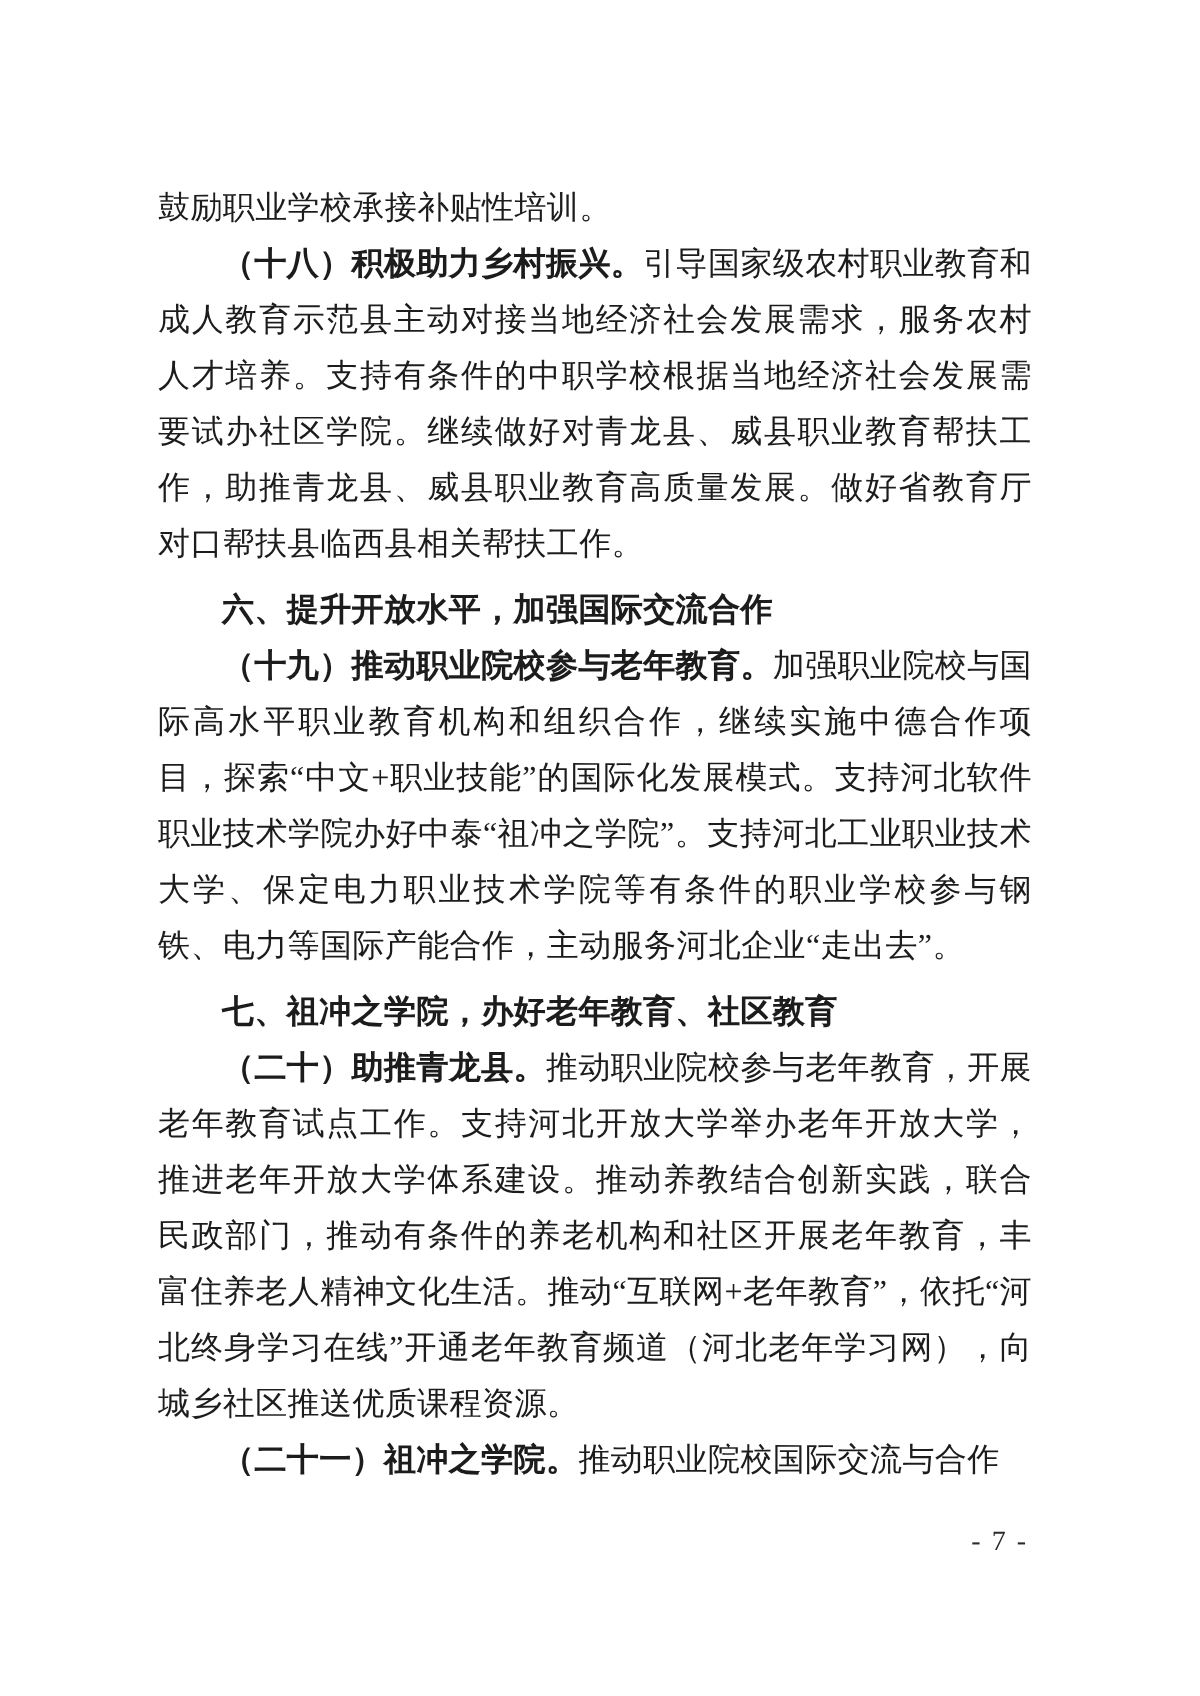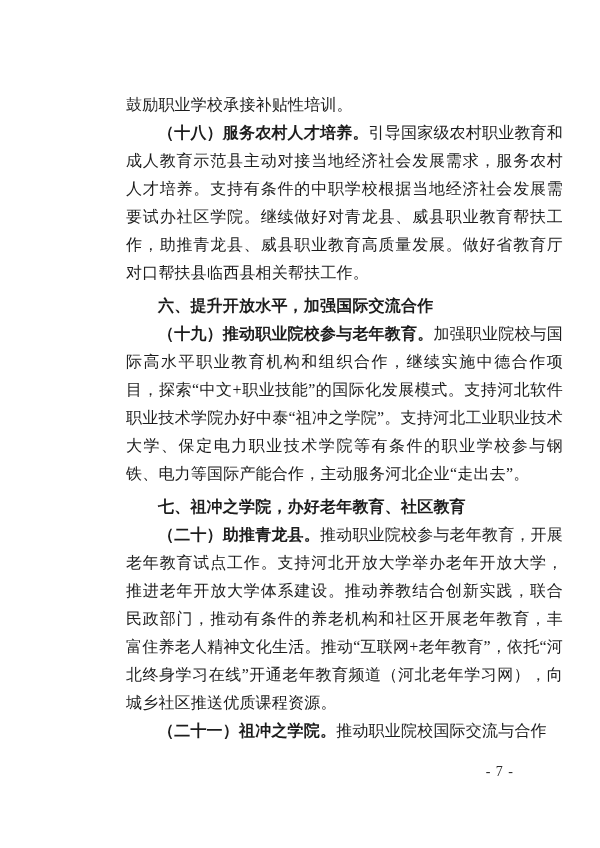--- a/index.html
+++ b/index.html
@@ -18,37 +18,36 @@
   .doc-page {
     position: absolute;
     inset: 0;
     background: #ffffff;
   }
   .doc-body {
     position: absolute;
     left: 79px;
     top: 91px;
     width: 437px;
-    margin-left: 47px;
   }
   .para, .heading {
     margin: 0;
     font-size: 16px;
     line-height: 28px;
     text-align: justify;
     text-justify: inter-ideograph;
     letter-spacing: 0.2px;
   }
   .para.indent, .heading {
     text-indent: 32px;
   }
   .heading {
     font-weight: 700;
     margin-top: 5px;
-    font-family: Liberation Serif, serif;
+    font-family: Liberation Mono, monospace;
   }
   .bold {
     font-weight: 700;
   }
   .page-number {
     position: absolute;
     top: 764px;
     right: 86px;
     font-size: 14px;
     line-height: 16px;
@@ -56,21 +55,21 @@
     color: #2a2a2a;
     font-family: "Liberation Serif", "DejaVu Serif", serif;
   }
 </style>
 </head>
 <body>
 
 <div class="doc-page">
   <div class="doc-body" id="doc-body">
       <p class="para"><span>鼓励职业学校承接补贴性培训。</span></p>
-      <p class="para indent"><span class="bold">（十八）服务农村人才培养。</span><span>引导国家级农村职业教育和成人教育示范县主动对接当地经济社会发展需求，服务农村人才培养。支持有条件的中职学校根据当地经济社会发展需要试办社区学院。继续做好对青龙县、威县职业教育帮扶工作，助推青龙县、威县职业教育高质量发展。做好省教育厅对口帮扶县临西县相关帮扶工作。</span></p>
+      <p class="para indent"><span class="bold">（十八）积极助力乡村振兴。</span><span>引导国家级农村职业教育和成人教育示范县主动对接当地经济社会发展需求，服务农村人才培养。支持有条件的中职学校根据当地经济社会发展需要试办社区学院。继续做好对青龙县、威县职业教育帮扶工作，助推青龙县、威县职业教育高质量发展。做好省教育厅对口帮扶县临西县相关帮扶工作。</span></p>
       <p class="heading"><span class="bold">六、提升开放水平，加强国际交流合作</span></p>
       <p class="para indent"><span class="bold">（十九）推动职业院校参与老年教育。</span><span>加强职业院校与国际高水平职业教育机构和组织合作，继续实施中德合作项目，探索“中文+职业技能”的国际化发展模式。支持河北软件职业技术学院办好中泰“祖冲之学院”。支持河北工业职业技术大学、保定电力职业技术学院等有条件的职业学校参与钢铁、电力等国际产能合作，主动服务河北企业“走出去”。</span></p>
       <p class="heading"><span class="bold">七、祖冲之学院，办好老年教育、社区教育</span></p>
       <p class="para indent"><span class="bold">（二十）助推青龙县。</span><span>推动职业院校参与老年教育，开展老年教育试点工作。支持河北开放大学举办老年开放大学，推进老年开放大学体系建设。推动养教结合创新实践，联合民政部门，推动有条件的养老机构和社区开展老年教育，丰富住养老人精神文化生活。推动“互联网+老年教育”，依托“河北终身学习在线”开通老年教育频道（河北老年学习网），向城乡社区推送优质课程资源。</span></p>
       <p class="para indent"><span class="bold">（二十一）祖冲之学院。</span><span>推动职业院校国际交流与合作</span></p>
     </div>
   <div class="page-number">- 7 -</div>
 </div>
 
 </body></html>

